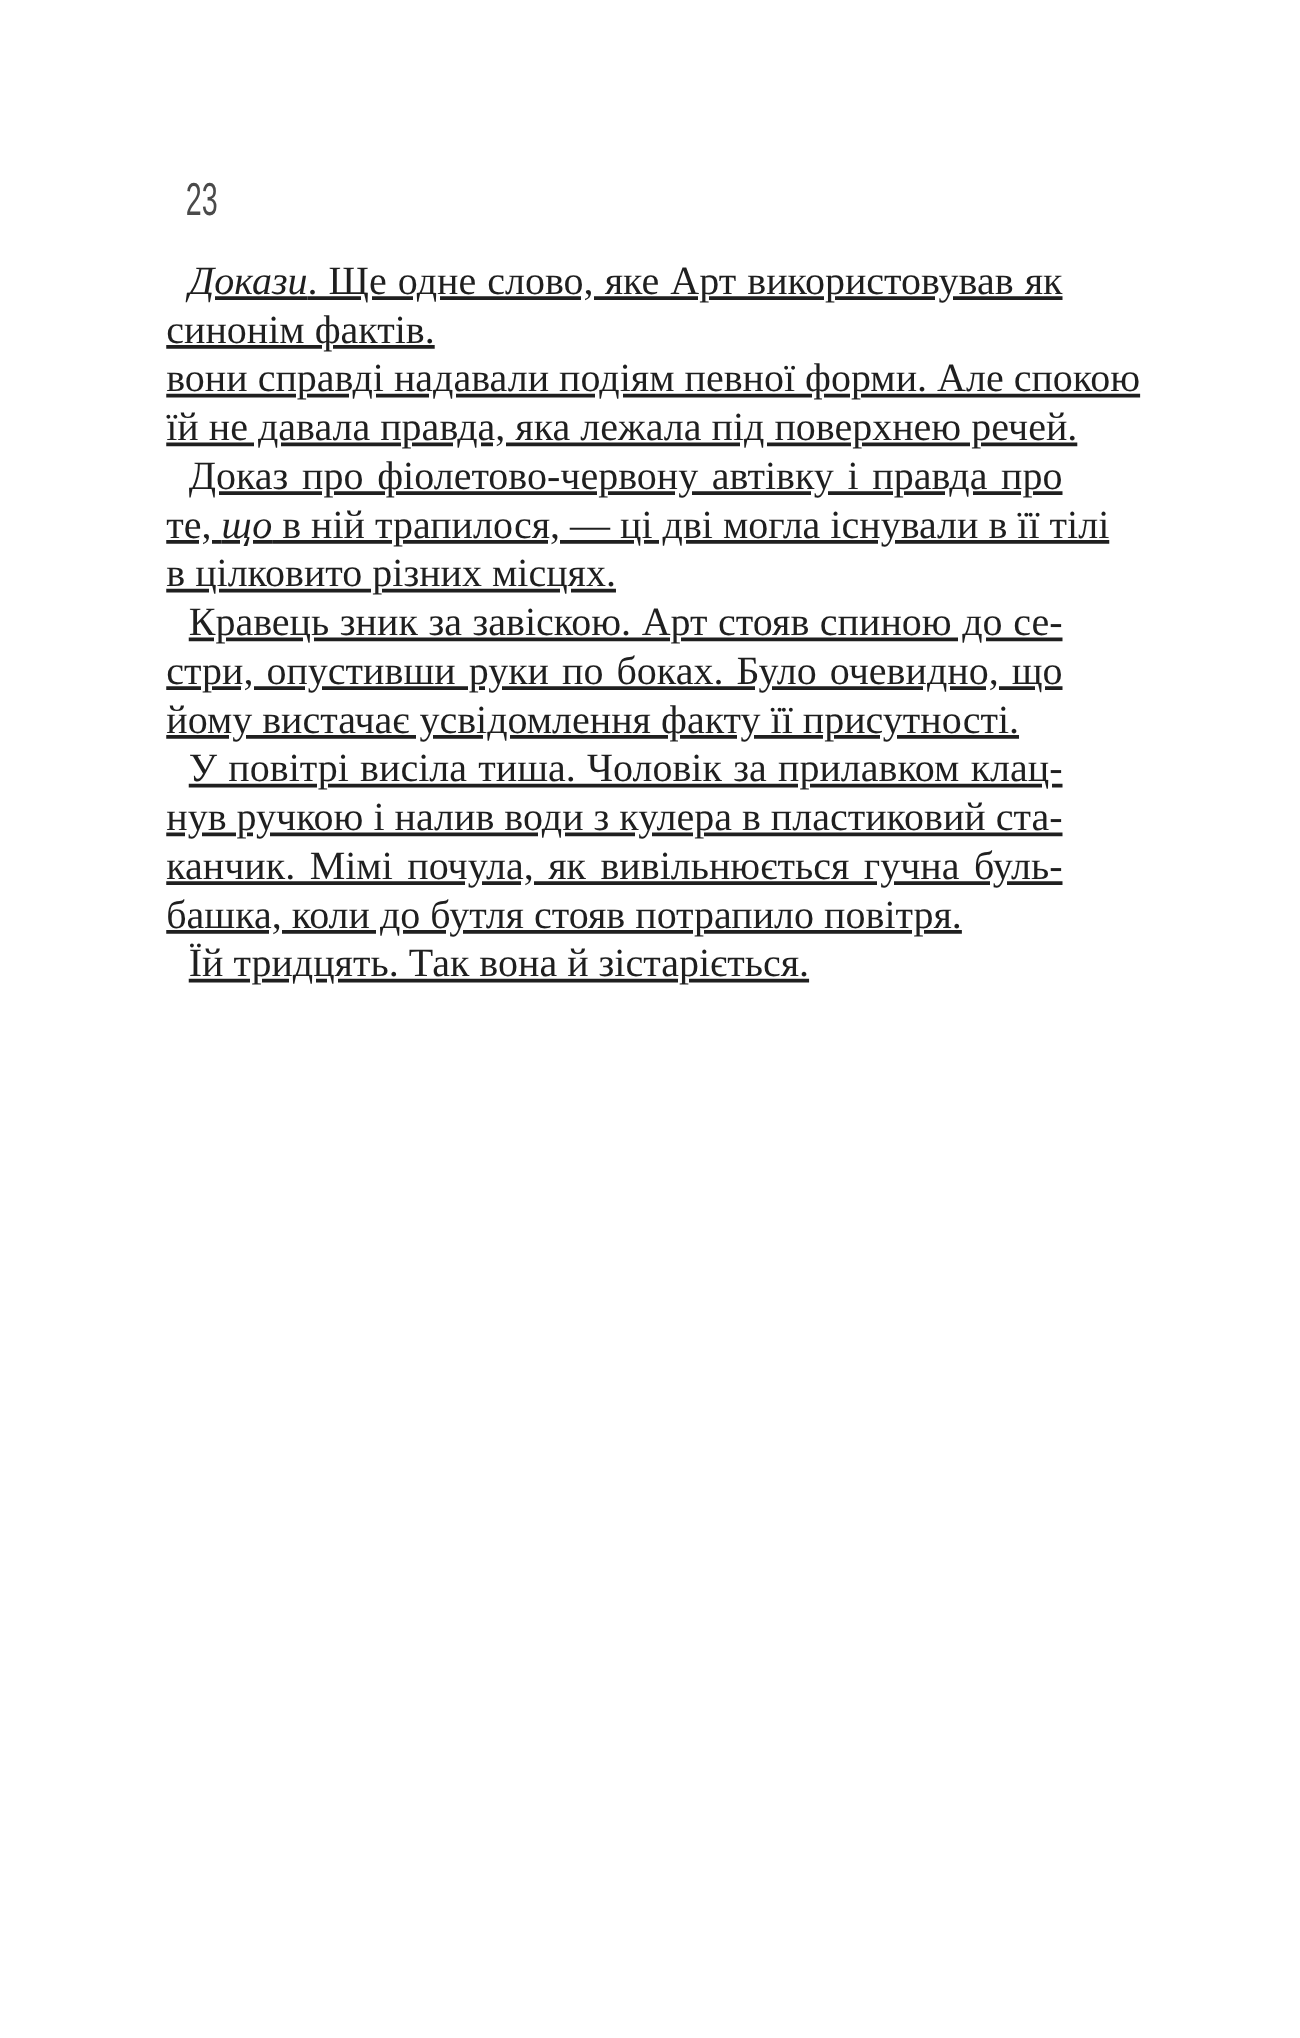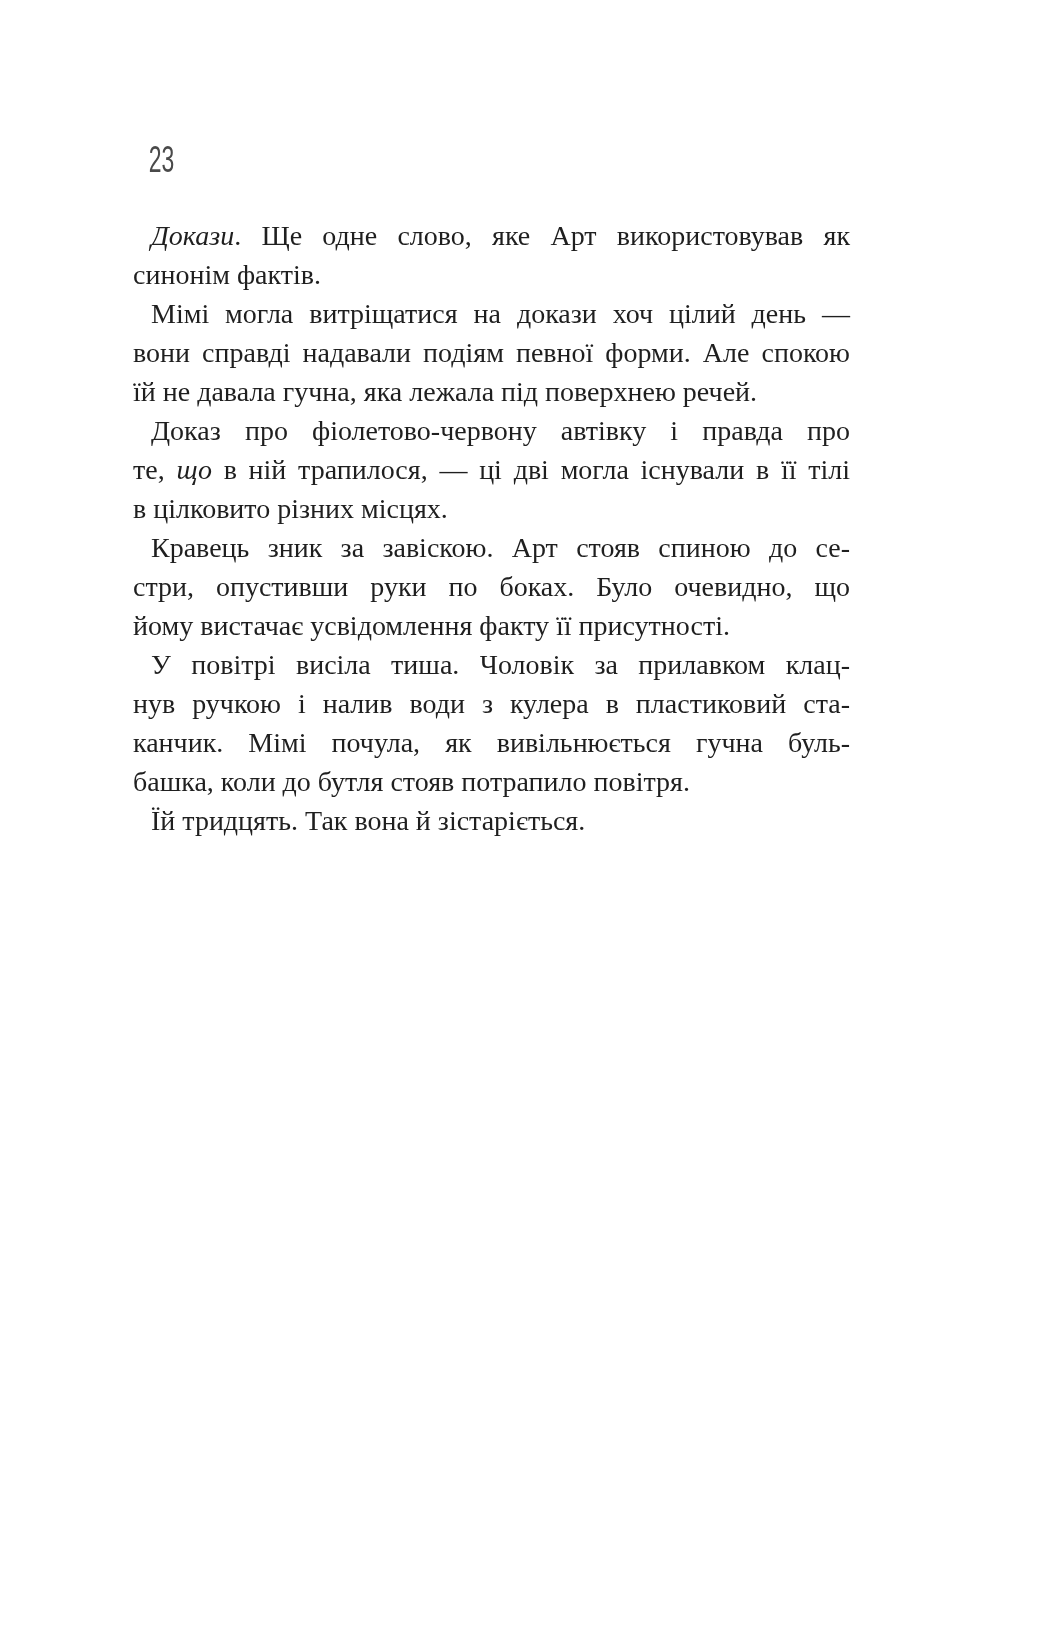--- a/index.html
+++ b/index.html
@@ -28,26 +28,27 @@
     line-height: 1;
     color: #4a4a4a;
   }
   .page-number .num {
     display: inline-block;
     transform: scaleX(0.62);
     transform-origin: 100% 50%;
   }
   .text-block {
     position: absolute;
-    top: 216px;
+    top: 205px;
     left: 133px;
     width: 717px;
     font-family: "Liberation Serif", serif;
-    font-size: 28px;
+    font-size: 32px;
     color: #1f1f1f;
+    text-decoration: underline;
   }
   .para { margin: 0; padding: 0; }
   .line {
     height: 39px;
     line-height: 39px;
     text-align: justify;
     text-align-last: justify;
     white-space: nowrap;
   }
   .line.lastline {
@@ -68,23 +69,22 @@
 <div class="book-page">
   <div class="page-number">
     <span class="num">23</span>
   </div>
   <div class="text-block">
       <div class="para">
         <div class="line indent"><em>Докази</em><span>. Ще одне слово, яке Арт використовував як</span></div>
         <div class="line lastline"><span>синонім фактів.</span></div>
       </div>
       <div class="para">
-        <div class="line indent"><span>Мімі могла витріщатися на докази хоч цілий день —</span></div>
         <div class="line"><span>вони справді надавали подіям певної форми. Але спокою</span></div>
-        <div class="line lastline"><span>їй не давала гучна, яка лежала під поверхнею речей.</span></div>
+        <div class="line lastline"><span>їй не давала правда, яка лежала під поверхнею речей.</span></div>
       </div>
       <div class="para">
         <div class="line indent"><span>Доказ про фіолетово-червону автівку і правда про</span></div>
         <div class="line"><span>те, </span><em>що</em><span> в ній трапилося, — ці дві могла існували в її тілі</span></div>
         <div class="line lastline"><span>в цілковито різних місцях.</span></div>
       </div>
       <div class="para">
         <div class="line indent"><span>Кравець зник за завіскою. Арт стояв спиною до се-</span></div>
         <div class="line"><span>стри, опустивши руки по боках. Було очевидно, що</span></div>
         <div class="line lastline"><span>йому вистачає усвідомлення факту її присутності.</span></div>

